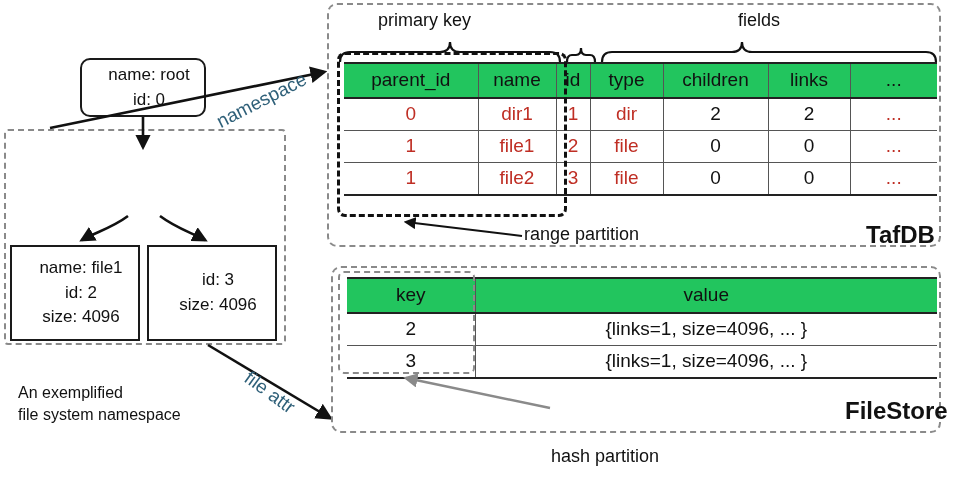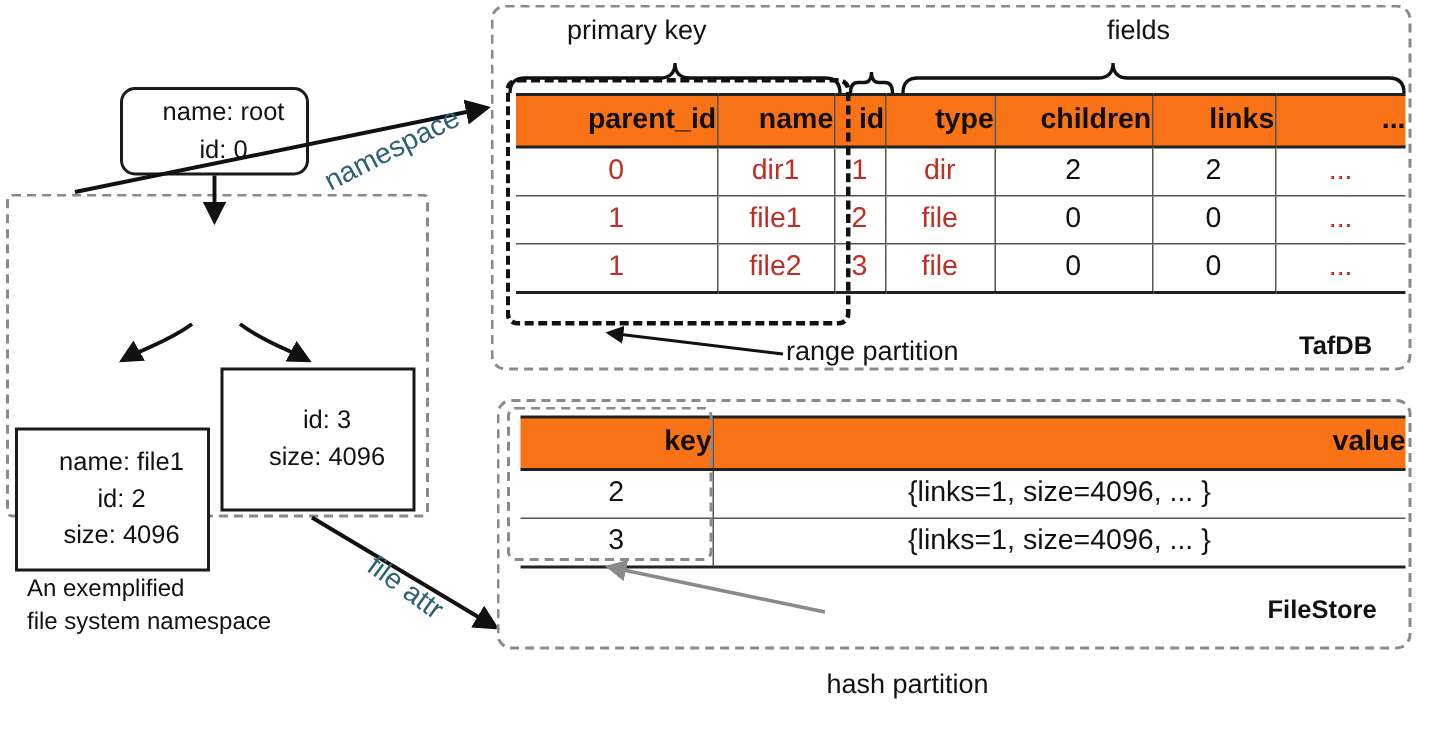--- a/index.html
+++ b/index.html
@@ -22,56 +22,56 @@
 
   
   .rot-label{font-size:19px;color:#2f6079;white-space:nowrap;
              transform-origin:left top;}
 
   
   .store-box{border:2px dashed #8a8a8a;border-radius:10px;background:#fff;}
 
   
   table.tbl{border-collapse:collapse;table-layout:fixed;background:#fff;}
-  table.tbl th{background:#f97316;font-weight:bold;font-size:19px;
+  table.tbl th{background:#22c55e;font-weight:normal;font-size:19px;
                border-left:1.5px solid #555;border-right:1.5px solid #555;
-               text-align:right;padding:5px 0 6px;}
+               text-align:center;padding:5px 0 6px;}
   table.tbl td{font-size:19px;text-align:center;padding:4px 0 5px;
                border-left:1.5px solid #555;border-right:1.5px solid #555;}
   table.tbl tr.hdr th{border-top:2.5px solid #222;border-bottom:2.5px solid #222;}
   table.tbl tr.row td{border-bottom:1.5px solid #555;}
   table.tbl tr.row:last-child td{border-bottom:2.5px solid #222;}
   table.tbl th:first-child,table.tbl td:first-child{border-left:none;}
   table.tbl th:last-child,table.tbl td:last-child{border-right:none;}
   .red{color:#bf2e24;}
 
   
   .range-part{border:3.5px dashed #111;border-radius:8px;
               border-right-style:dashed;pointer-events:none;}
   .hash-part{border:2px dashed #8a8a8a;border-radius:6px;pointer-events:none;}
 
-  .store-name{font-size:17px;font-weight:bold;}
+  .store-name{font-size:24px;font-weight:bold;}
   .annot{font-size:18px;}
 
   svg{overflow:visible;}
 </style>
 </head>
 <body>
 
 <div class="stage">
 
   <div class="abs ns-dashed" style="left:4px;top:129px;width:282px;height:216px;"></div>
 
   <div class="abs node round" style="left:80px;top:58px;width:126px;height:59px;">
     <div class="ln">name: root</div>
     <div class="ln">id: 0</div>
   </div>
 
 
-  <div class="abs node" style="left:10px;top:245px;width:130px;height:96px;margin-top:40px;">
+  <div class="abs node" style="left:10px;top:245px;width:130px;height:96px;">
     <div class="ln">name: file1</div>
     <div class="ln">id: 2</div>
     <div class="ln">size: 4096</div>
   </div>
 
   <div class="abs node" style="left:147px;top:245px;width:130px;height:96px;">
     <div class="ln">id: 3</div>
     <div class="ln">size: 4096</div>
   </div>
 

